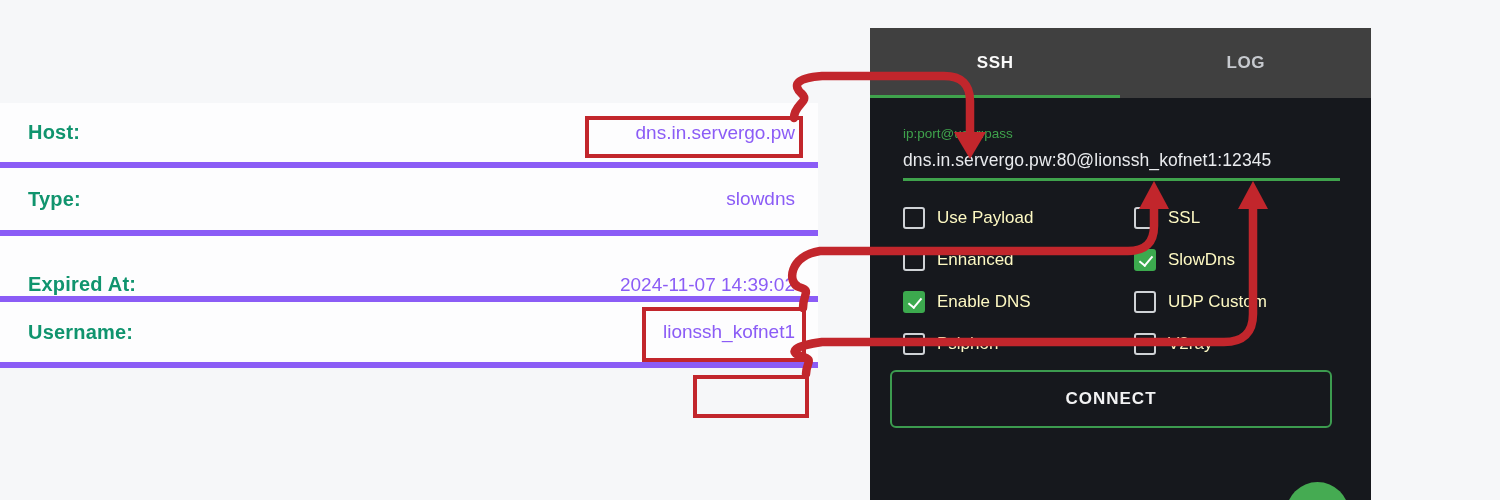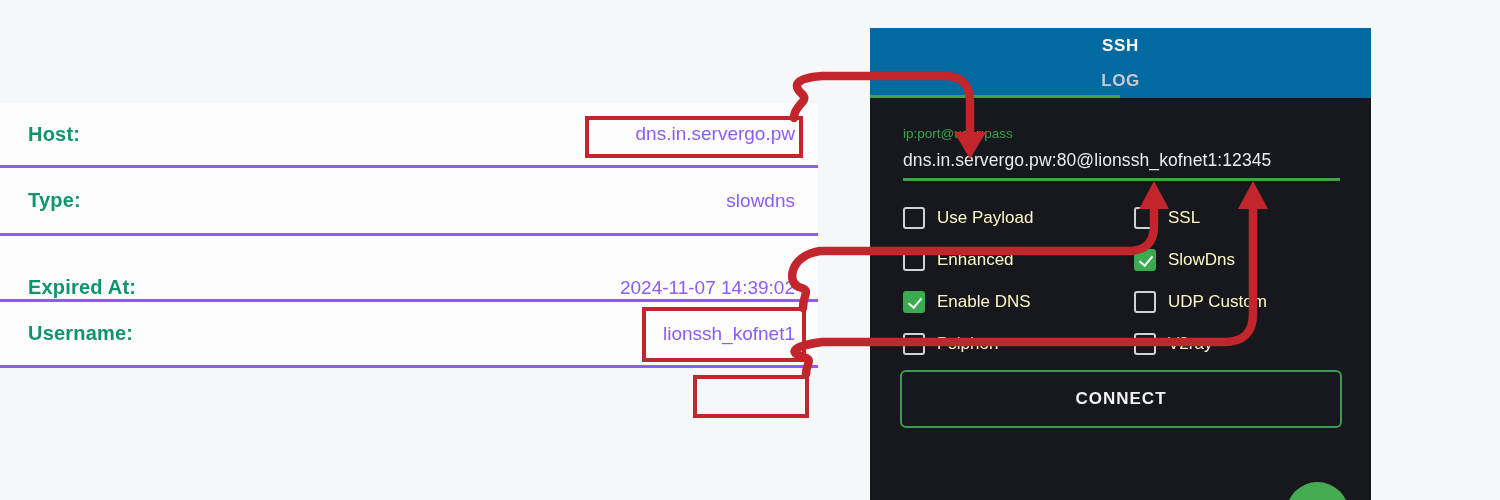--- a/index.html
+++ b/index.html
@@ -6,21 +6,21 @@
   html,body { background:#e9eaee; }
   #screen {
     position:relative; width:1500px; height:500px;
     background:#f6f7f9; overflow:hidden;
     font-family:"Liberation Sans", sans-serif;
   }
 
   
   .cred-table { position:absolute; left:0; top:103px; width:818px; }
   .cred-row {
-    background:#fdfdfe; border-bottom:3px solid #8b5cf6;
+    background:#fdfdfe; border-bottom:6px solid #8b5cf6;
     display:flex; align-items:center; justify-content:space-between;
     padding:0 23px 0 28px;
   }
   .cred-row:nth-child(1){ height:65px; }
   .cred-row:nth-child(2){ height:68px; }
   .cred-row:nth-child(3){ height:66px;align-items:flex-end; }
   .cred-row:nth-child(4){ height:66px;gap:36px; }
   .cred-row:nth-child(5){ height:57px; border-bottom:none; }
   .cred-label { color:#10946e; font-weight:700; font-size:20px; letter-spacing:.2px; }
   .cred-value { color:#8b5cf6; font-size:19px; }
@@ -29,21 +29,21 @@
   .hl-box { position:absolute; border:4px solid #c2262c; background:transparent; }
   .hl-host { left:585px; top:116px; width:218px; height:42px; }
   .hl-user { left:642px; top:307px; width:164px; height:55px; }
   .hl-pass { left:693px; top:375px; width:116px; height:43px; }
 
   
   .app-panel {
     position:absolute; left:870px; top:28px; width:501px; height:472px;
     background:#16181d; overflow:hidden; color:#e9ebee;
   }
-  .tabbar { position:relative; height:70px; background:#0369a1; display:flex;flex-direction:column; }
+  .tabbar { position:relative; height:70px; background:#404040; display:flex; }
   .tab {
     flex:1; display:flex; align-items:center; justify-content:center;
     font-size:17px; font-weight:700; letter-spacing:.6px; cursor:pointer;
   }
   .tab.active { color:#fafafa; }
   .tab.inactive { color:#c7cacf; font-weight:600; }
   .tab-underline { position:absolute; left:0; bottom:0; width:250px; height:3px; background:#3fa24c; }
 
   .panel-content { position:relative; padding:28px 0 0 33px; }
   .field-label { color:#3fa24c; font-size:13.5px; }
@@ -63,21 +63,21 @@
     border:2.5px solid #cfd2d6; border-radius:3px; position:relative;
   }
   .cb-box.checked { background:#3caa4e; border-color:#3caa4e; }
   .cb-box.checked::after {
     content:""; position:absolute; left:6px; top:2px; width:6px; height:11px;
     border:solid #fff; border-width:0 2.5px 2.5px 0; transform:rotate(40deg);
   }
   .cb-label { font-size:17px; color:#fef9c3; }
 
   .connect-btn {
-    position:absolute; left:30px; top:342px; width:442px; height:58px;
+    position:absolute; left:20px; top:342px; width:442px; height:58px;
     background:transparent; border:2px solid #3c9b4f; border-radius:6px;
     color:#f2f2f3; font-family:"Liberation Sans", sans-serif;
     font-weight:700; font-size:17px; letter-spacing:1px;
     display:flex; align-items:center; justify-content:center; cursor:pointer;
   }
   .fab {
     position:absolute; left:416px; top:454px; width:63px; height:63px;
     border-radius:50%; background:#45ab52; cursor:pointer;
   }
 

